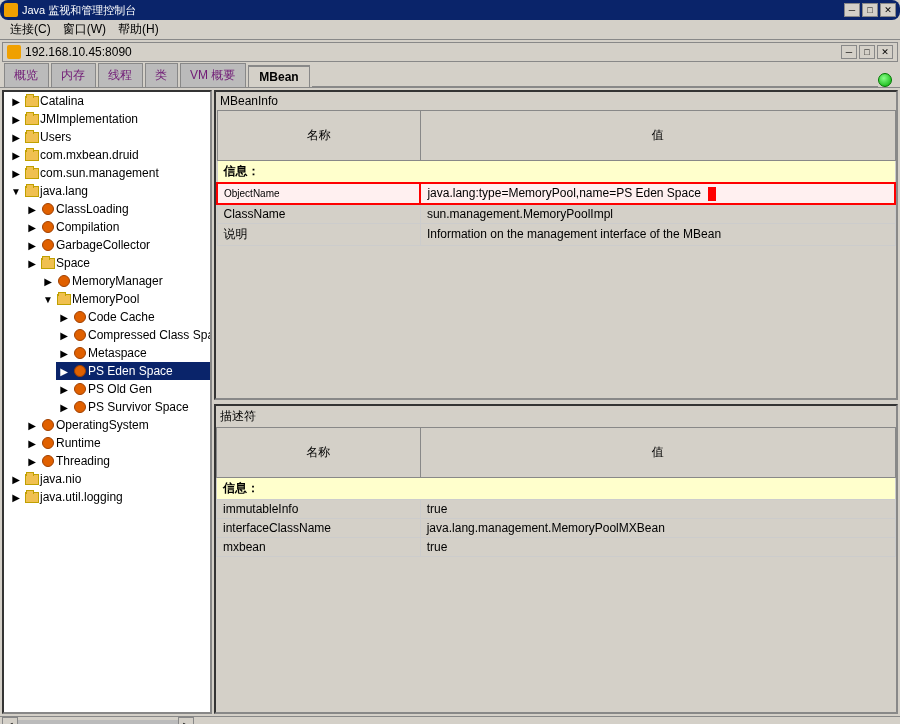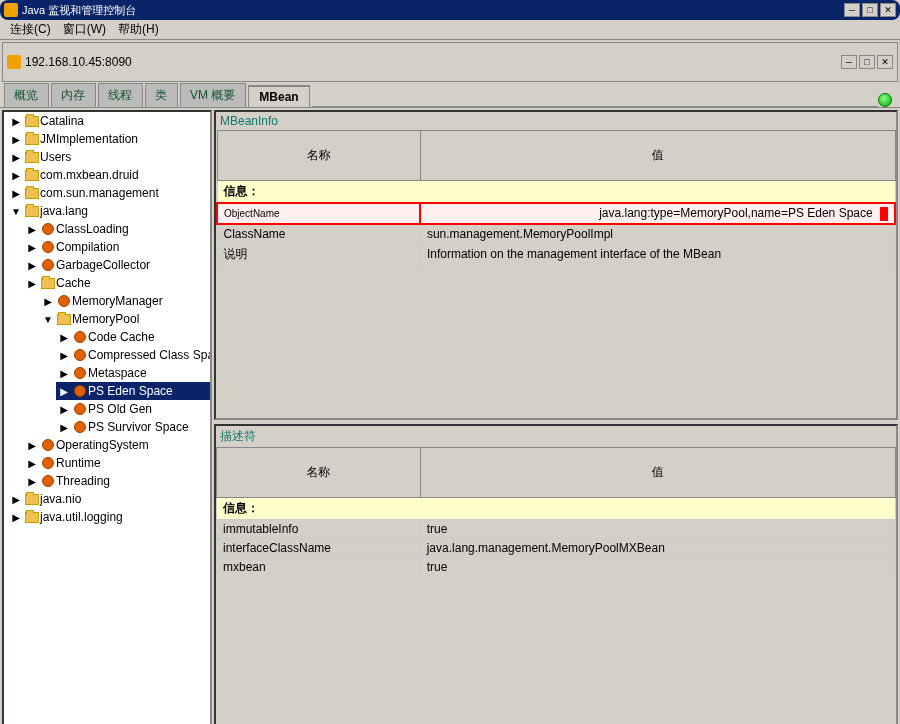--- a/index.html
+++ b/index.html
@@ -103,21 +103,21 @@
       font-size: 12px;
       margin-right: 2px;
     }
     .tab.active {
       background: #d4d0c8;
       font-weight: bold;
       border-top: 2px solid #888;
     }
     .tab:not(.active) {
       background: #bbb;
-      color: #14532d;
+      color: #701a75;
       padding-left: 9px;
     }
 
     
     .main-layout {
       display: flex;
       height: calc(724px - 20px - 20px - 28px - 24px - 4px);
       background: #d4d0c8;
       padding: 2px;
       gap: 2px;
@@ -206,21 +206,21 @@
       border: 2px inset #888;
       flex: 1;
       display: flex;
       flex-direction: column;
       overflow: hidden;
     }
     .section-title {
       font-size: 12px;
       font-weight: normal;
       padding: 2px 4px;
-      color: #0f766e;
+      color: #000000;
     }
 
     
     .data-table {
       width: 100%;
       border-collapse: collapse;
       font-size: 12px;
     }
     .data-table th {
       background: #d4d0c8;
@@ -280,21 +280,21 @@
     <button class="title-bar-btn">✕</button>
   </div>
 </div>
 
 <div class="menu-bar">
   <span class="menu-item">连接(C)</span>
   <span class="menu-item">窗口(W)</span>
   <span class="menu-item">帮助(H)</span>
 </div>
 
-<div style="margin:2px; border:1px solid #888; background:#d4d0c8; height:40px; display:flex; align-items:center; justify-content:space-between; padding: 0 4px;">
+<div style="margin:2px; border:1px solid #888; background:#d4d0c8; height:20px; display:flex; align-items:center; justify-content:space-between; padding: 0 4px;">
   <div style="display:flex;align-items:center;gap:4px;">
     <span class="conn-icon"></span>
     <span style="font-size:12px;">192.168.10.45:8090</span>
   </div>
   <div style="display:flex;gap:2px;">
     <button class="conn-btn">─</button>
     <button class="conn-btn">□</button>
     <button class="conn-btn">✕</button>
   </div>
 </div>
@@ -386,21 +386,21 @@
           <div class="mbean-icon"></div>
         </span>
       <span>GarbageCollector</span>
     </div>
 
     <div class="tree-item indent-2">
       <span class="tree-toggle">▶</span>
       <span class="tree-icon">
           <div class="folder-icon"></div>
         </span>
-      <span>Cache</span>
+      <span>Space</span>
     </div>
 
     <div class="tree-item indent-3">
       <span class="tree-toggle">▶</span>
       <span class="tree-icon">
           <div class="mbean-icon"></div>
         </span>
       <span>MemoryManager</span>
     </div>
 
@@ -512,21 +512,21 @@
               <th style="width:30%;">名称</th>
               <th>值</th>
             </tr>
           </thead>
           <tbody>
             <tr class="row-header">
               <td colspan="2">信息：</td>
             </tr>
             <tr style="background:#fff0f0;">
               <td style="border:2px solid red; font-size:10px;">ObjectName</td>
-              <td style="border:2px solid red; font-size:12px;text-align:right;">
+              <td style="border:2px solid red; font-size:12px;">
                 <span>java.lang:type=MemoryPool,name=PS Eden Space</span>
                 <span style="display:inline-block;width:8px;height:14px;background:red;margin-left:4px;vertical-align:middle;"></span>
               </td>
             </tr>
             <tr>
               <td>ClassName</td>
               <td>sun.management.MemoryPoolImpl</td>
             </tr>
             <tr>
               <td>说明</td>

